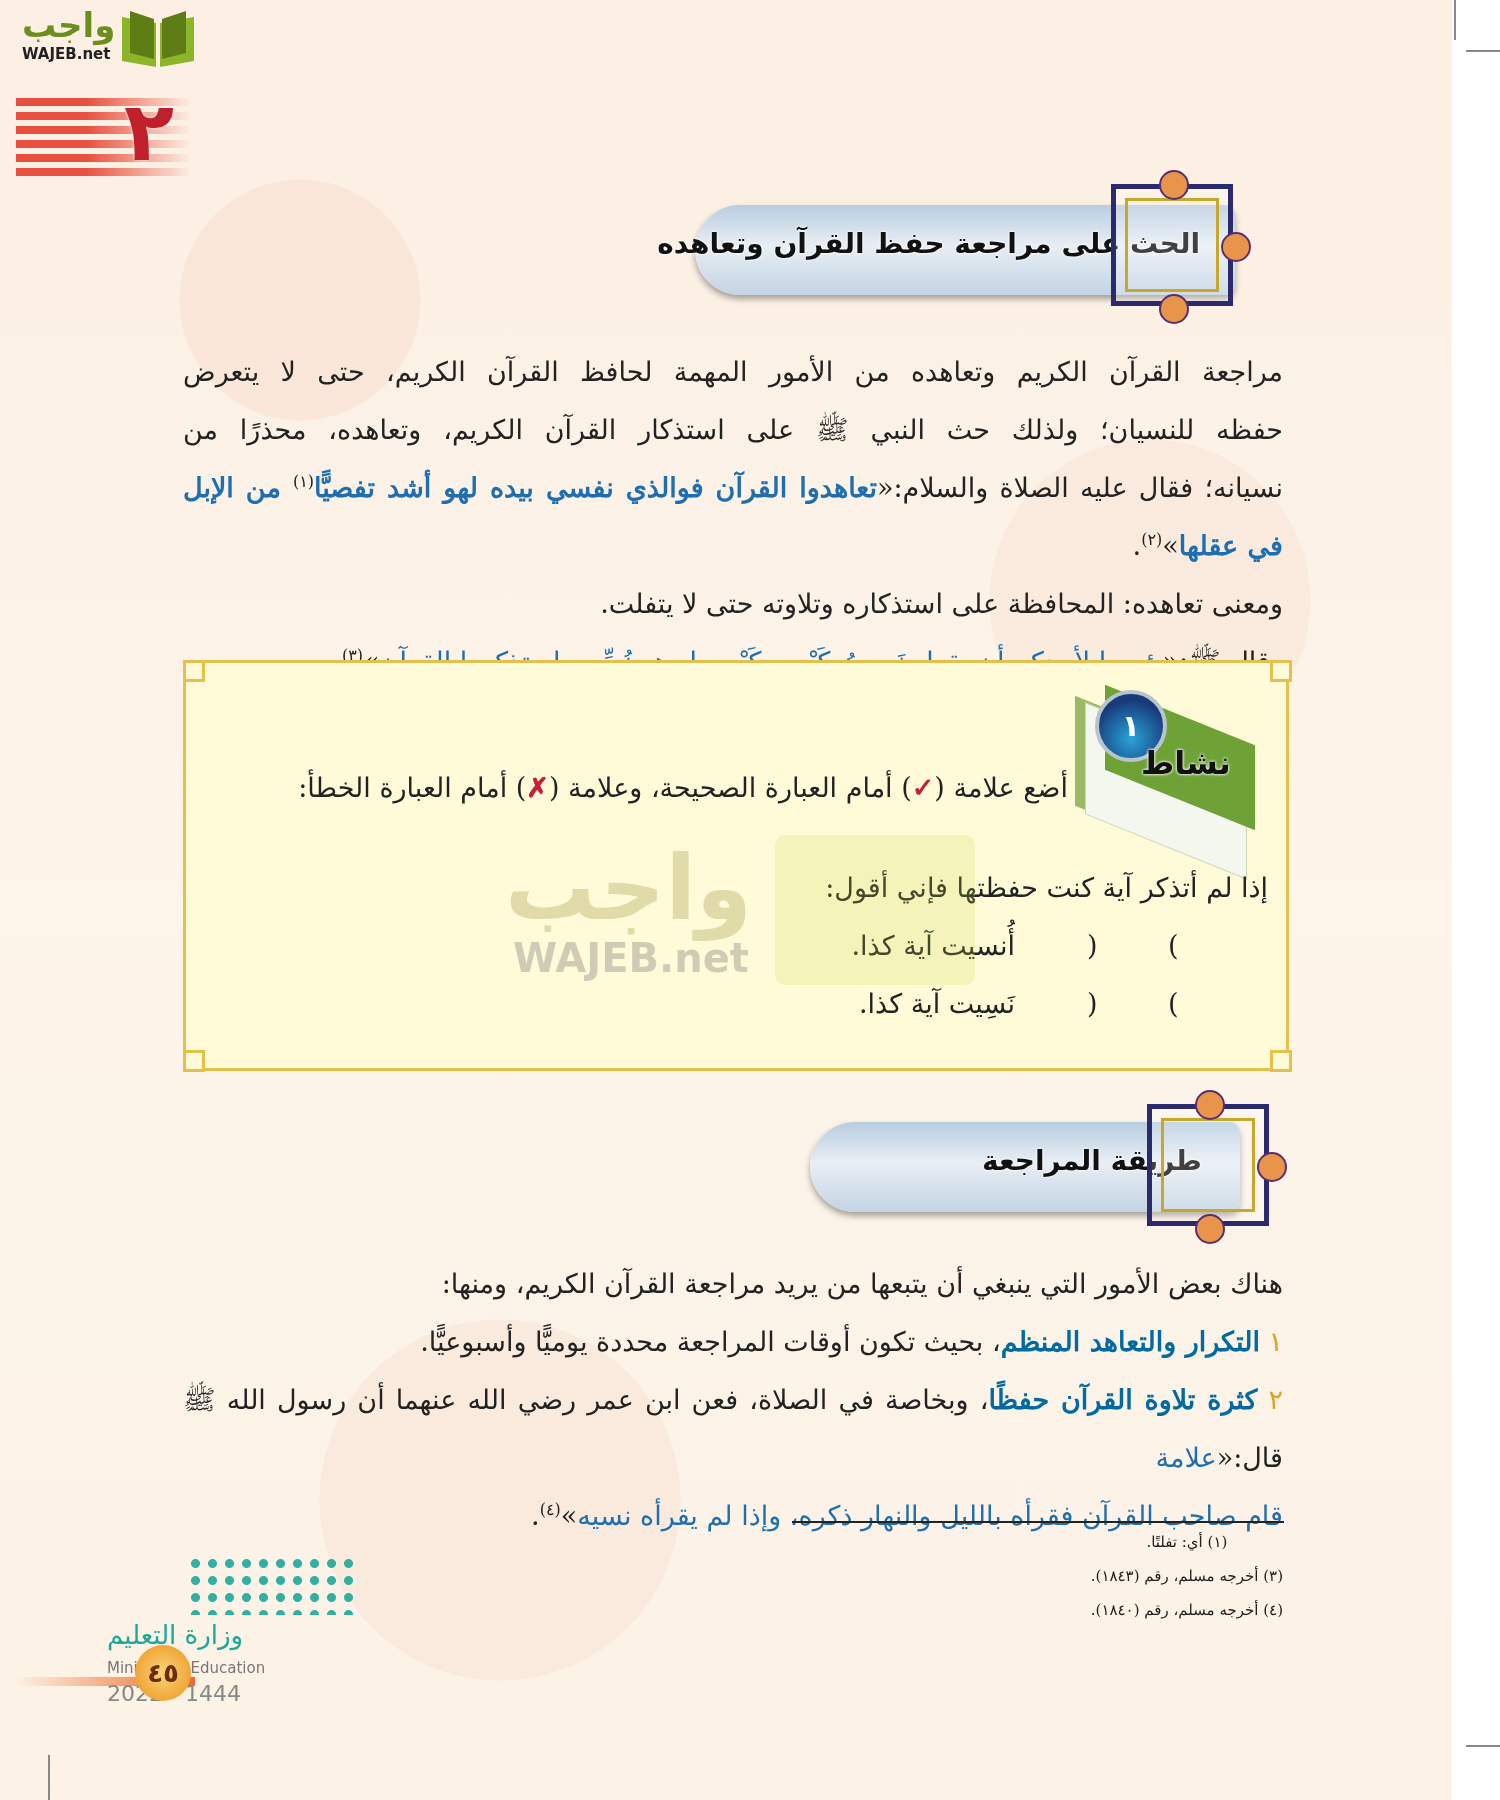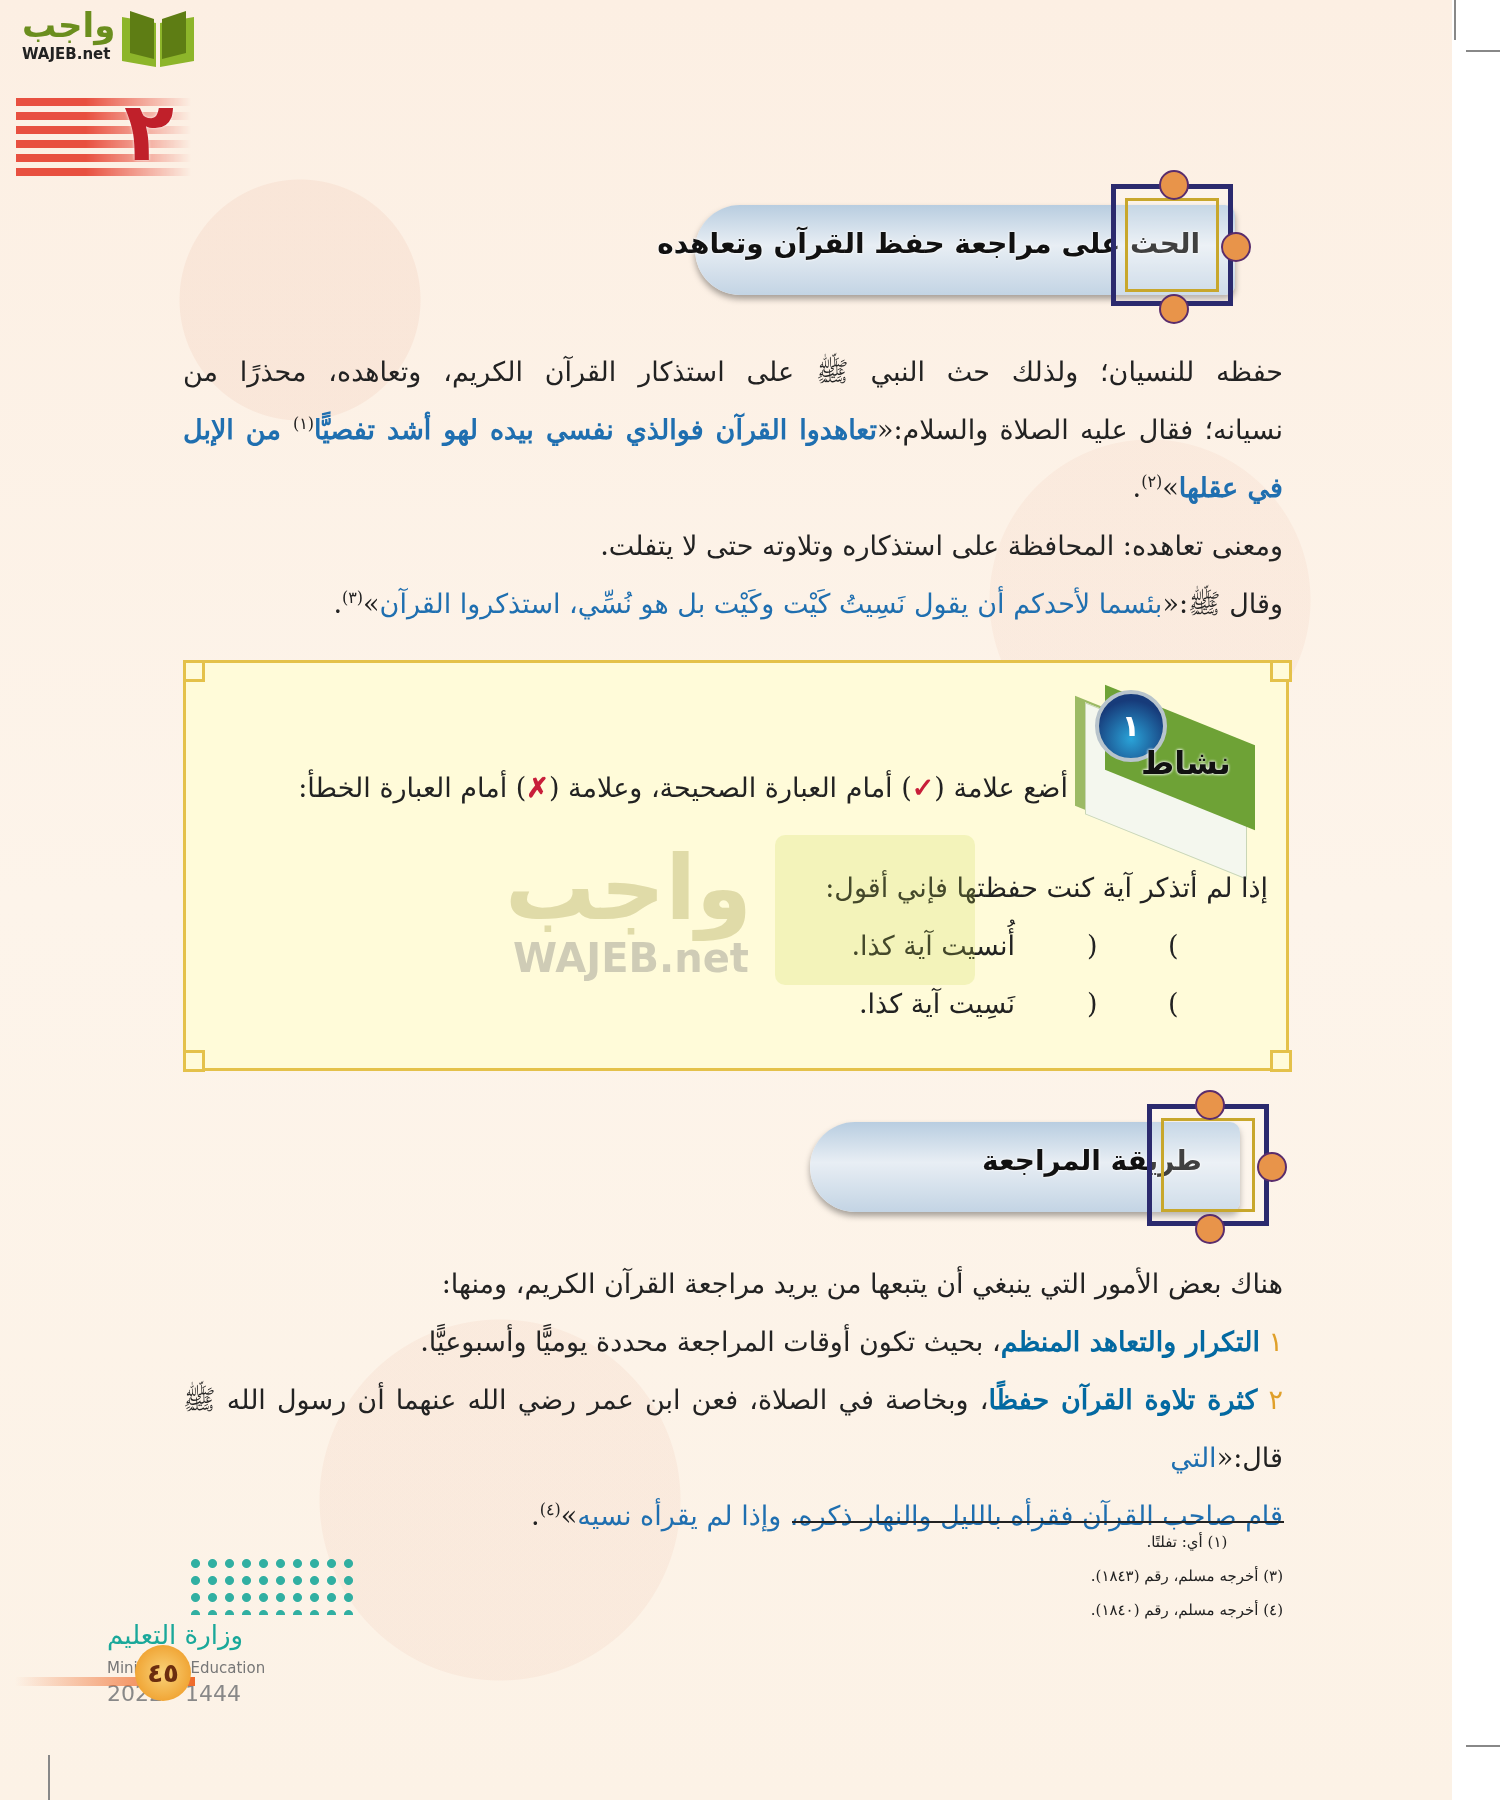--- a/index.html
+++ b/index.html
@@ -121,20 +121,21 @@
 </div>
 <div class="ornament" style="left:1097px;top:170px;">
   <div class="frame"></div>
     <div class="inner"></div>
   <div class="flower" style="left:62px;top:0;"></div>
   <div class="flower" style="left:124px;top:62px;"></div>
   <div class="flower" style="left:62px;top:124px;"></div>
 </div>
 
 <div class="body-text" style="left:183px;top:343px;width:1100px;">
+  <div style="text-align-last:justify;">مراجعة القرآن الكريم وتعاهده من الأمور المهمة لحافظ القرآن الكريم، حتى لا يتعرض</div>
   <div style="text-align-last:justify;">حفظه للنسيان؛ ولذلك حث النبي ﷺ على استذكار القرآن الكريم، وتعاهده، محذرًا من</div>
   <div>
     <span>نسيانه؛ فقال عليه الصلاة والسلام:«</span><span class="blue bold">تعاهدوا القرآن فوالذي نفسي بيده لهو أشد تفصيًّا</span><span class="sup">(١)</span><span class="blue bold"> من الإبل في عقلها</span><span>»</span><span class="sup">(٢)</span><span>.</span>
   </div>
   <div>ومعنى تعاهده: المحافظة على استذكاره وتلاوته حتى لا يتفلت.</div>
   <div>
     <span>وقال ﷺ:«</span><span class="blue">بئسما لأحدكم أن يقول نَسِيتُ كَيْت وكَيْت بل هو نُسِّي، استذكروا القرآن</span><span>»</span><span class="sup">(٣)</span><span>.</span>
   </div>
 </div>
 
@@ -188,21 +189,21 @@
 </div>
 
 <div class="body-text" style="left:183px;top:1255px;width:1100px;">
   <div>هناك بعض الأمور التي ينبغي أن يتبعها من يريد مراجعة القرآن الكريم، ومنها:</div>
   <div>
     <span style="color:#e0a02a;">١</span>
     <span class="red">التكرار والتعاهد المنظم</span><span>، بحيث تكون أوقات المراجعة محددة يوميًّا وأسبوعيًّا.</span>
   </div>
   <div style="text-align-last:justify;">
     <span style="color:#e0a02a;">٢</span>
-    <span class="red">كثرة تلاوة القرآن حفظًا</span><span>، وبخاصة في الصلاة، فعن ابن عمر رضي الله عنهما أن رسول الله ﷺ قال:«</span><span class="blue">التي</span>
+    <span class="red">كثرة تلاوة القرآن حفظًا</span><span>، وبخاصة في الصلاة، فعن ابن عمر رضي الله عنهما أن رسول الله ﷺ قال:«</span><span class="blue">علامة</span>
   </div>
   <div>
     <span class="blue">قام صاحب القرآن فقرأه بالليل والنهار ذكره، وإذا لم يقرأه نسيه</span><span>»</span><span class="sup">(٤)</span><span>.</span>
   </div>
 </div>
 
 <div class="fn-line"></div>
 <div class="footnotes">
   <div>(١)  أي: تفلتًا.</div>
   <div>(٣)  أخرجه مسلم، رقم (١٨٤٣).</div>

